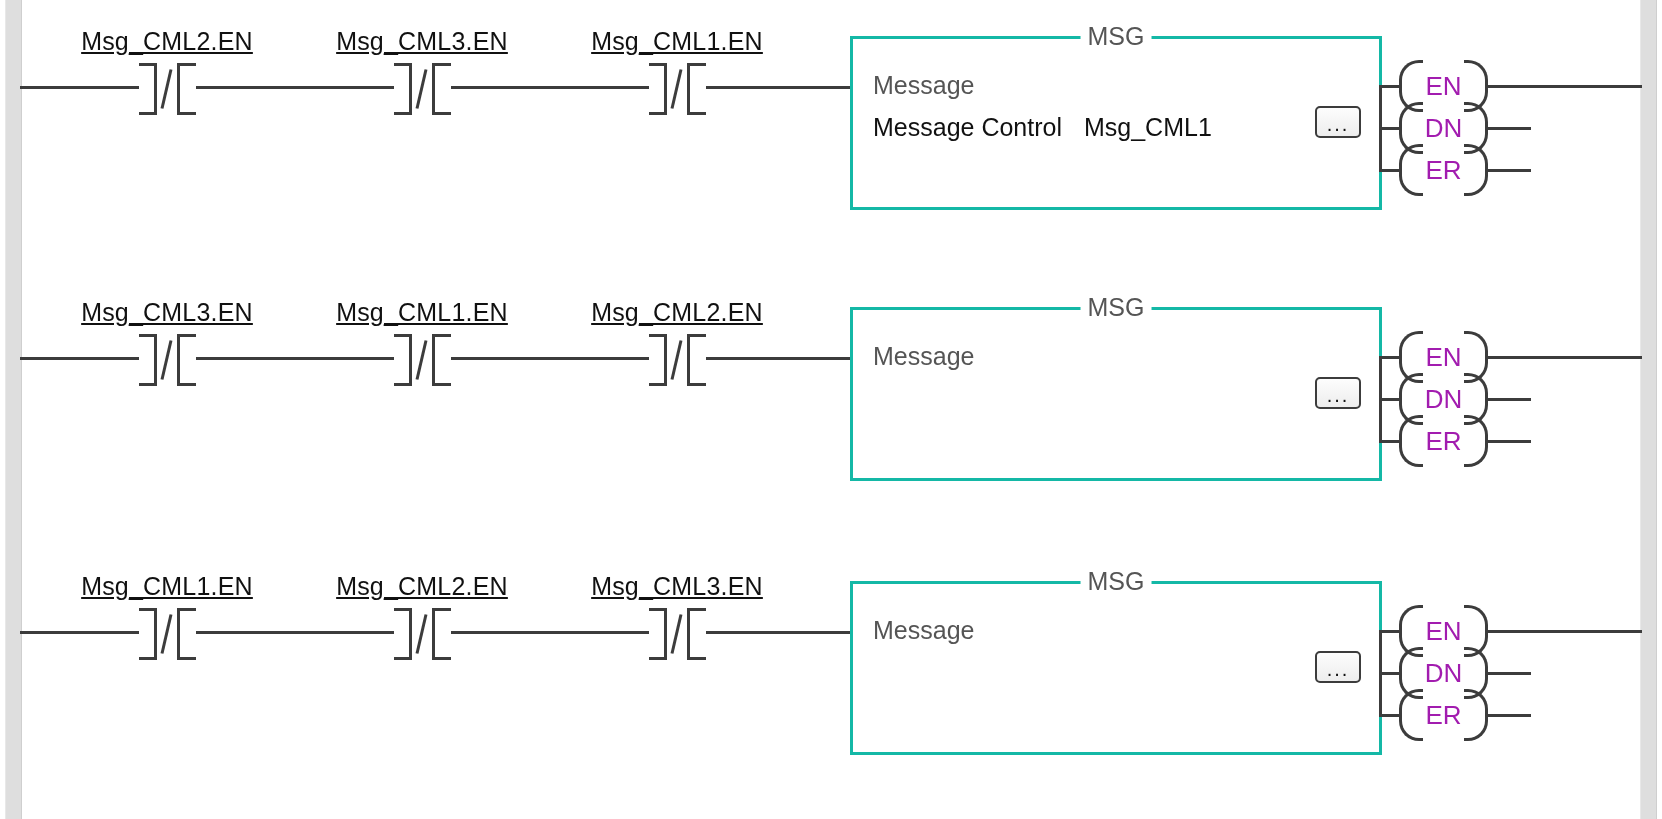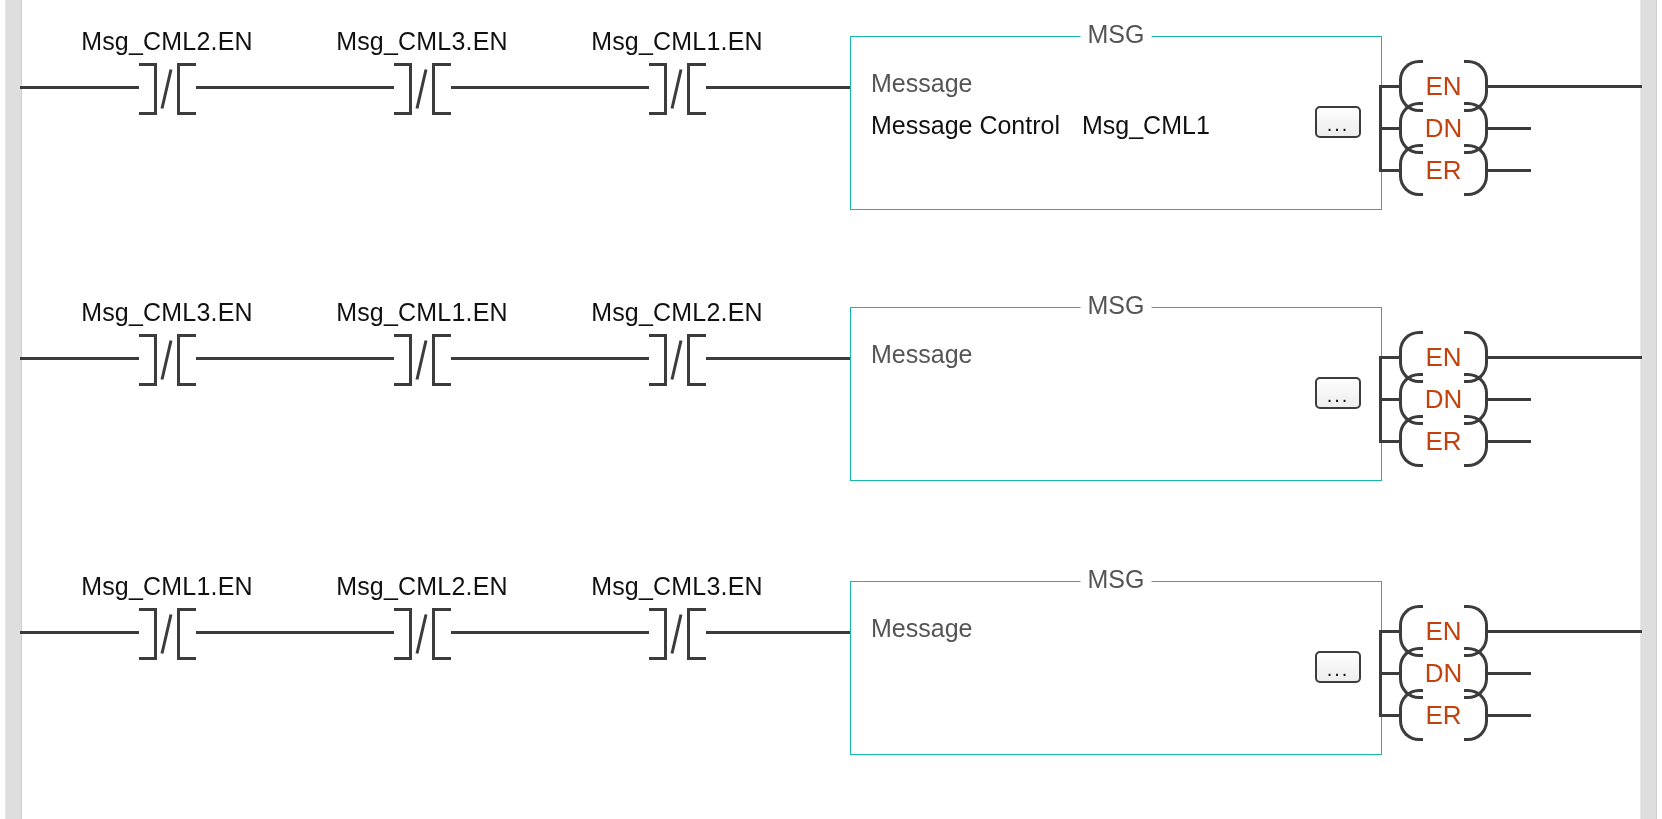--- a/index.html
+++ b/index.html
@@ -52,20 +52,21 @@
   }
   .contact .c-label {
     position: absolute;
     top: 0; left: 50%;
     transform: translateX(-50%);
     white-space: nowrap;
     font-size: 25px;
     line-height: 30px;
     letter-spacing: .2px;
     color: #111;
+    text-decoration: underline;
   }
   
   .contact .bar-l,
   .contact .bar-r {
     position: absolute;
     top: 37px;
     width: 3px;
     height: 52px;
     background: #3c3c3c;
   }
@@ -87,21 +88,21 @@
     width: 3px; height: 40px;
     background: #3c3c3c;
     transform: rotate(13deg);
   }
 
   
   .msg-box {
     position: absolute;
     top: 36px; left: 850px;
     width: 532px; height: 174px;
-    border: 1px solid #14b8a6;
+    border: 3px solid #14b8a6;
     box-sizing: border-box;
     background: #fff;
   }
   .msg-title {
     position: absolute;
     top: -17px; left: 50%;
     transform: translateX(-50%);
     background: #fff;
     padding: 0 7px;
     font-size: 25px;
@@ -177,21 +178,21 @@
     border-left: 0;
     border-radius: 0 20px 20px 0;
   }
   .coil .coil-name {
     position: absolute;
     top: 0; left: 17px;
     width: 89px;
     text-align: center;
     font-size: 26px;
     line-height: 52px;
-    color: #c2410c;
+    color: #a21caf;
   }
   .coil .tail {
     position: absolute;
     top: 25px; left: 106px;
     height: 3px;
     background: #3c3c3c;
   }
   .coil .hl {
     position: absolute;
     top: 12px; left: 0;

